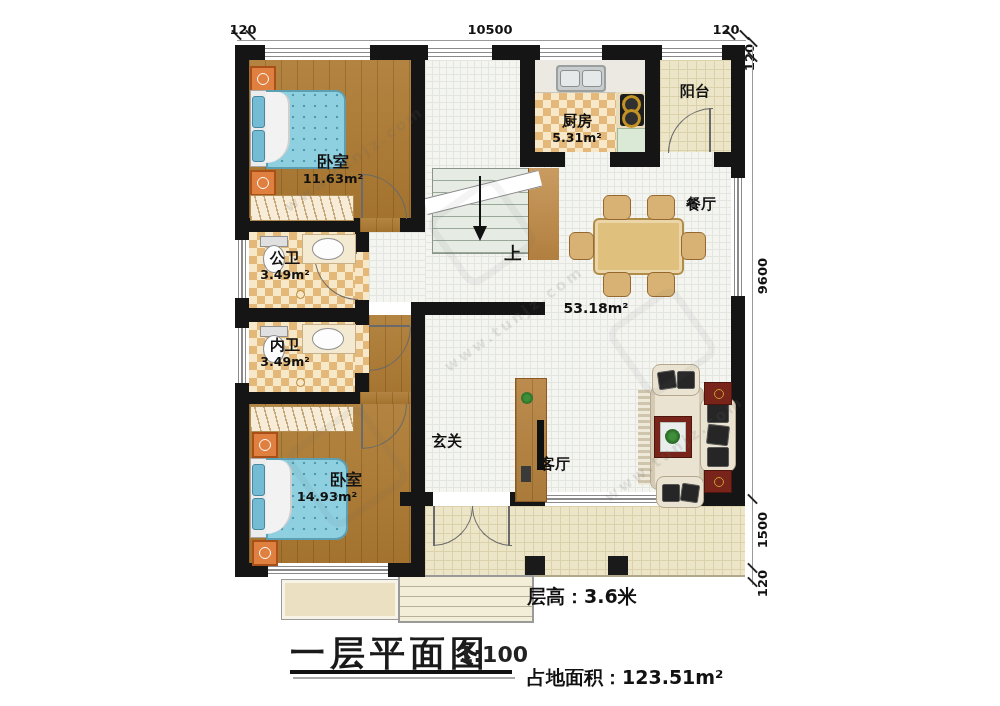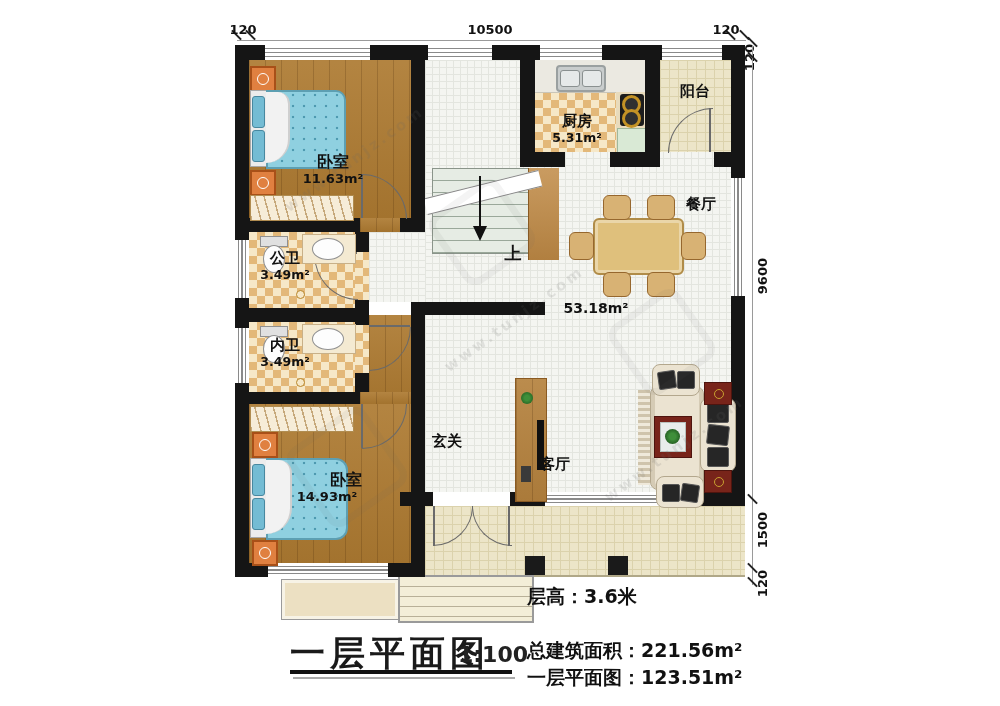--- a/index.html
+++ b/index.html
@@ -264,16 +264,15 @@
   <div class="wm-shape" style="left:440px;top:190px;width:70px;height:70px;"></div>
   <div class="wm-shape" style="left:300px;top:420px;width:80px;height:80px;"></div>
   <div class="wm-shape" style="left:620px;top:300px;width:70px;height:70px;"></div>
 
   <div style="position:absolute;left:290px;top:630px;font-size:35px;font-weight:bold;color:#1a1a1a;letter-spacing:5px;white-space:nowrap;">一层平面图</div>
   <div style="position:absolute;left:458px;top:642px;font-size:22px;font-weight:600;color:#222;">1:100</div>
   <div style="position:absolute;left:290px;top:670px;width:222px;height:4px;background:#111;"></div>
   <div style="position:absolute;left:293px;top:677px;width:222px;height:2px;background:#aaa;"></div>
 
   <div class="stat-line" style="top:584px;">层高：3.6米</div>
-  <div class="stat-line" style="top:638px;">总建筑面积：221.56m²</div>
-  <div class="stat-line" style="top:665px;">一层平面图：123.51m²</div>
+  <div class="stat-line" style="top:665px;">占地面积：123.51m²</div>
 
 </div>
 
 </body></html>

